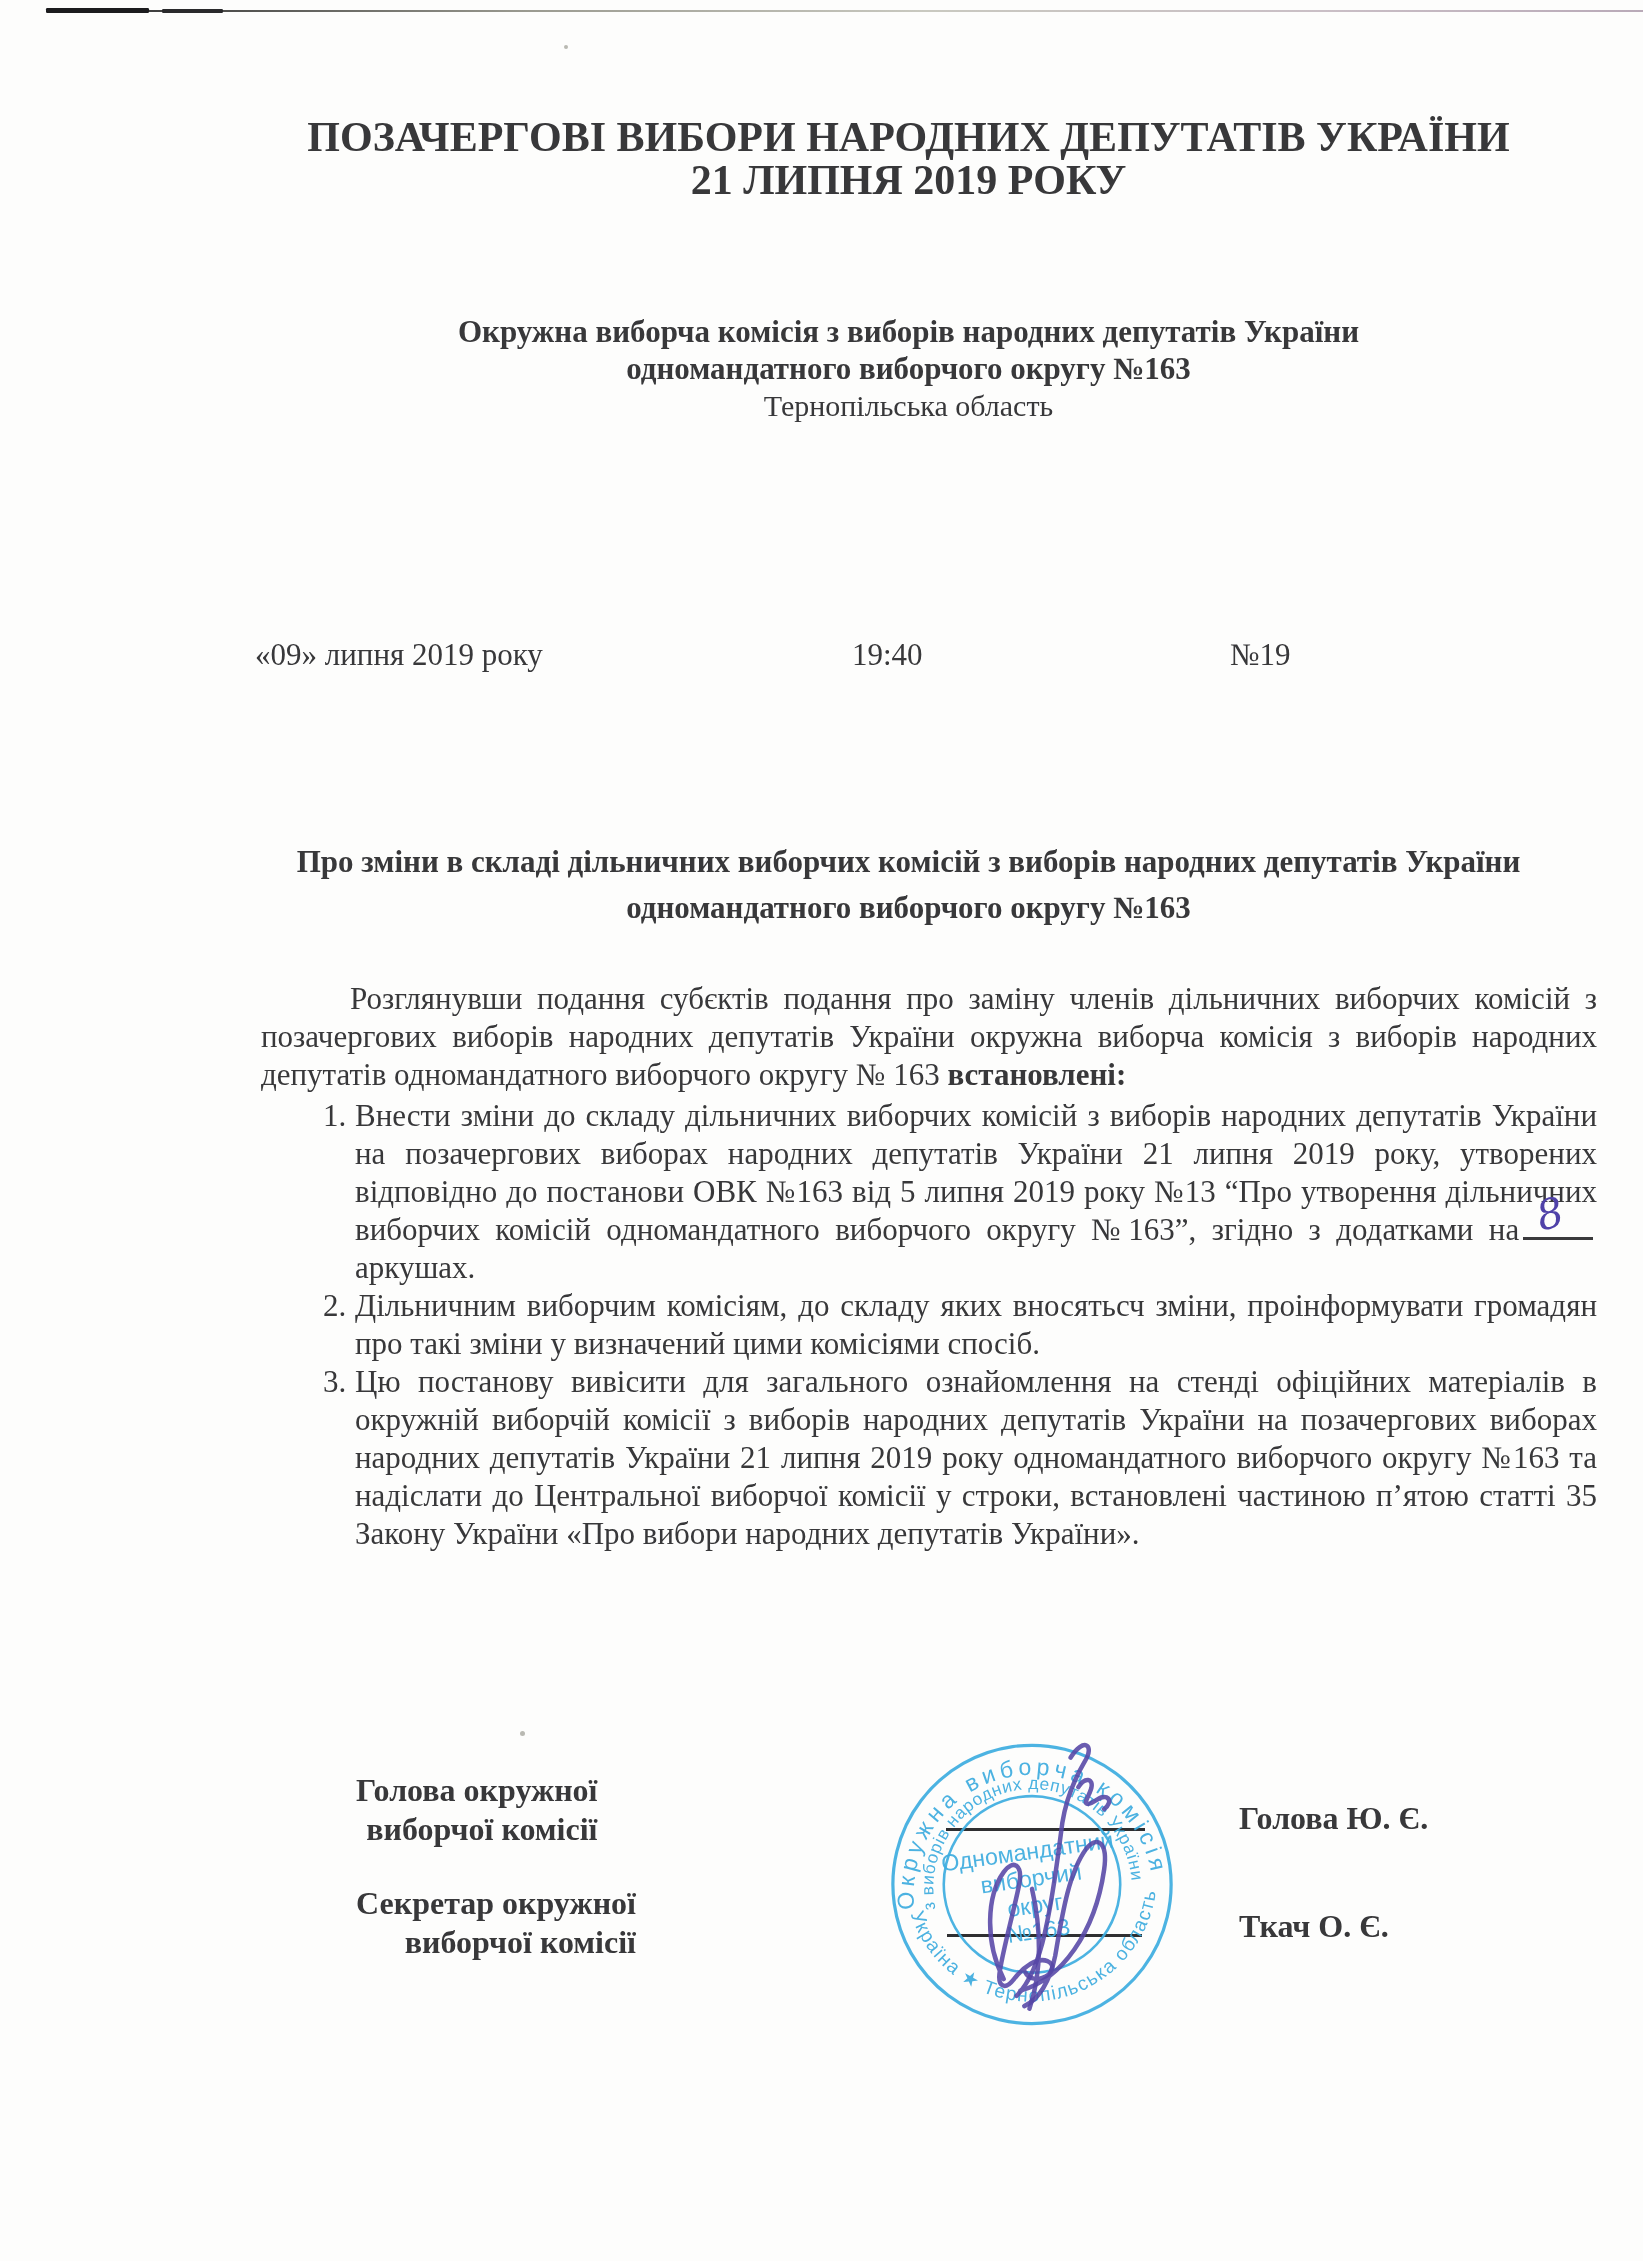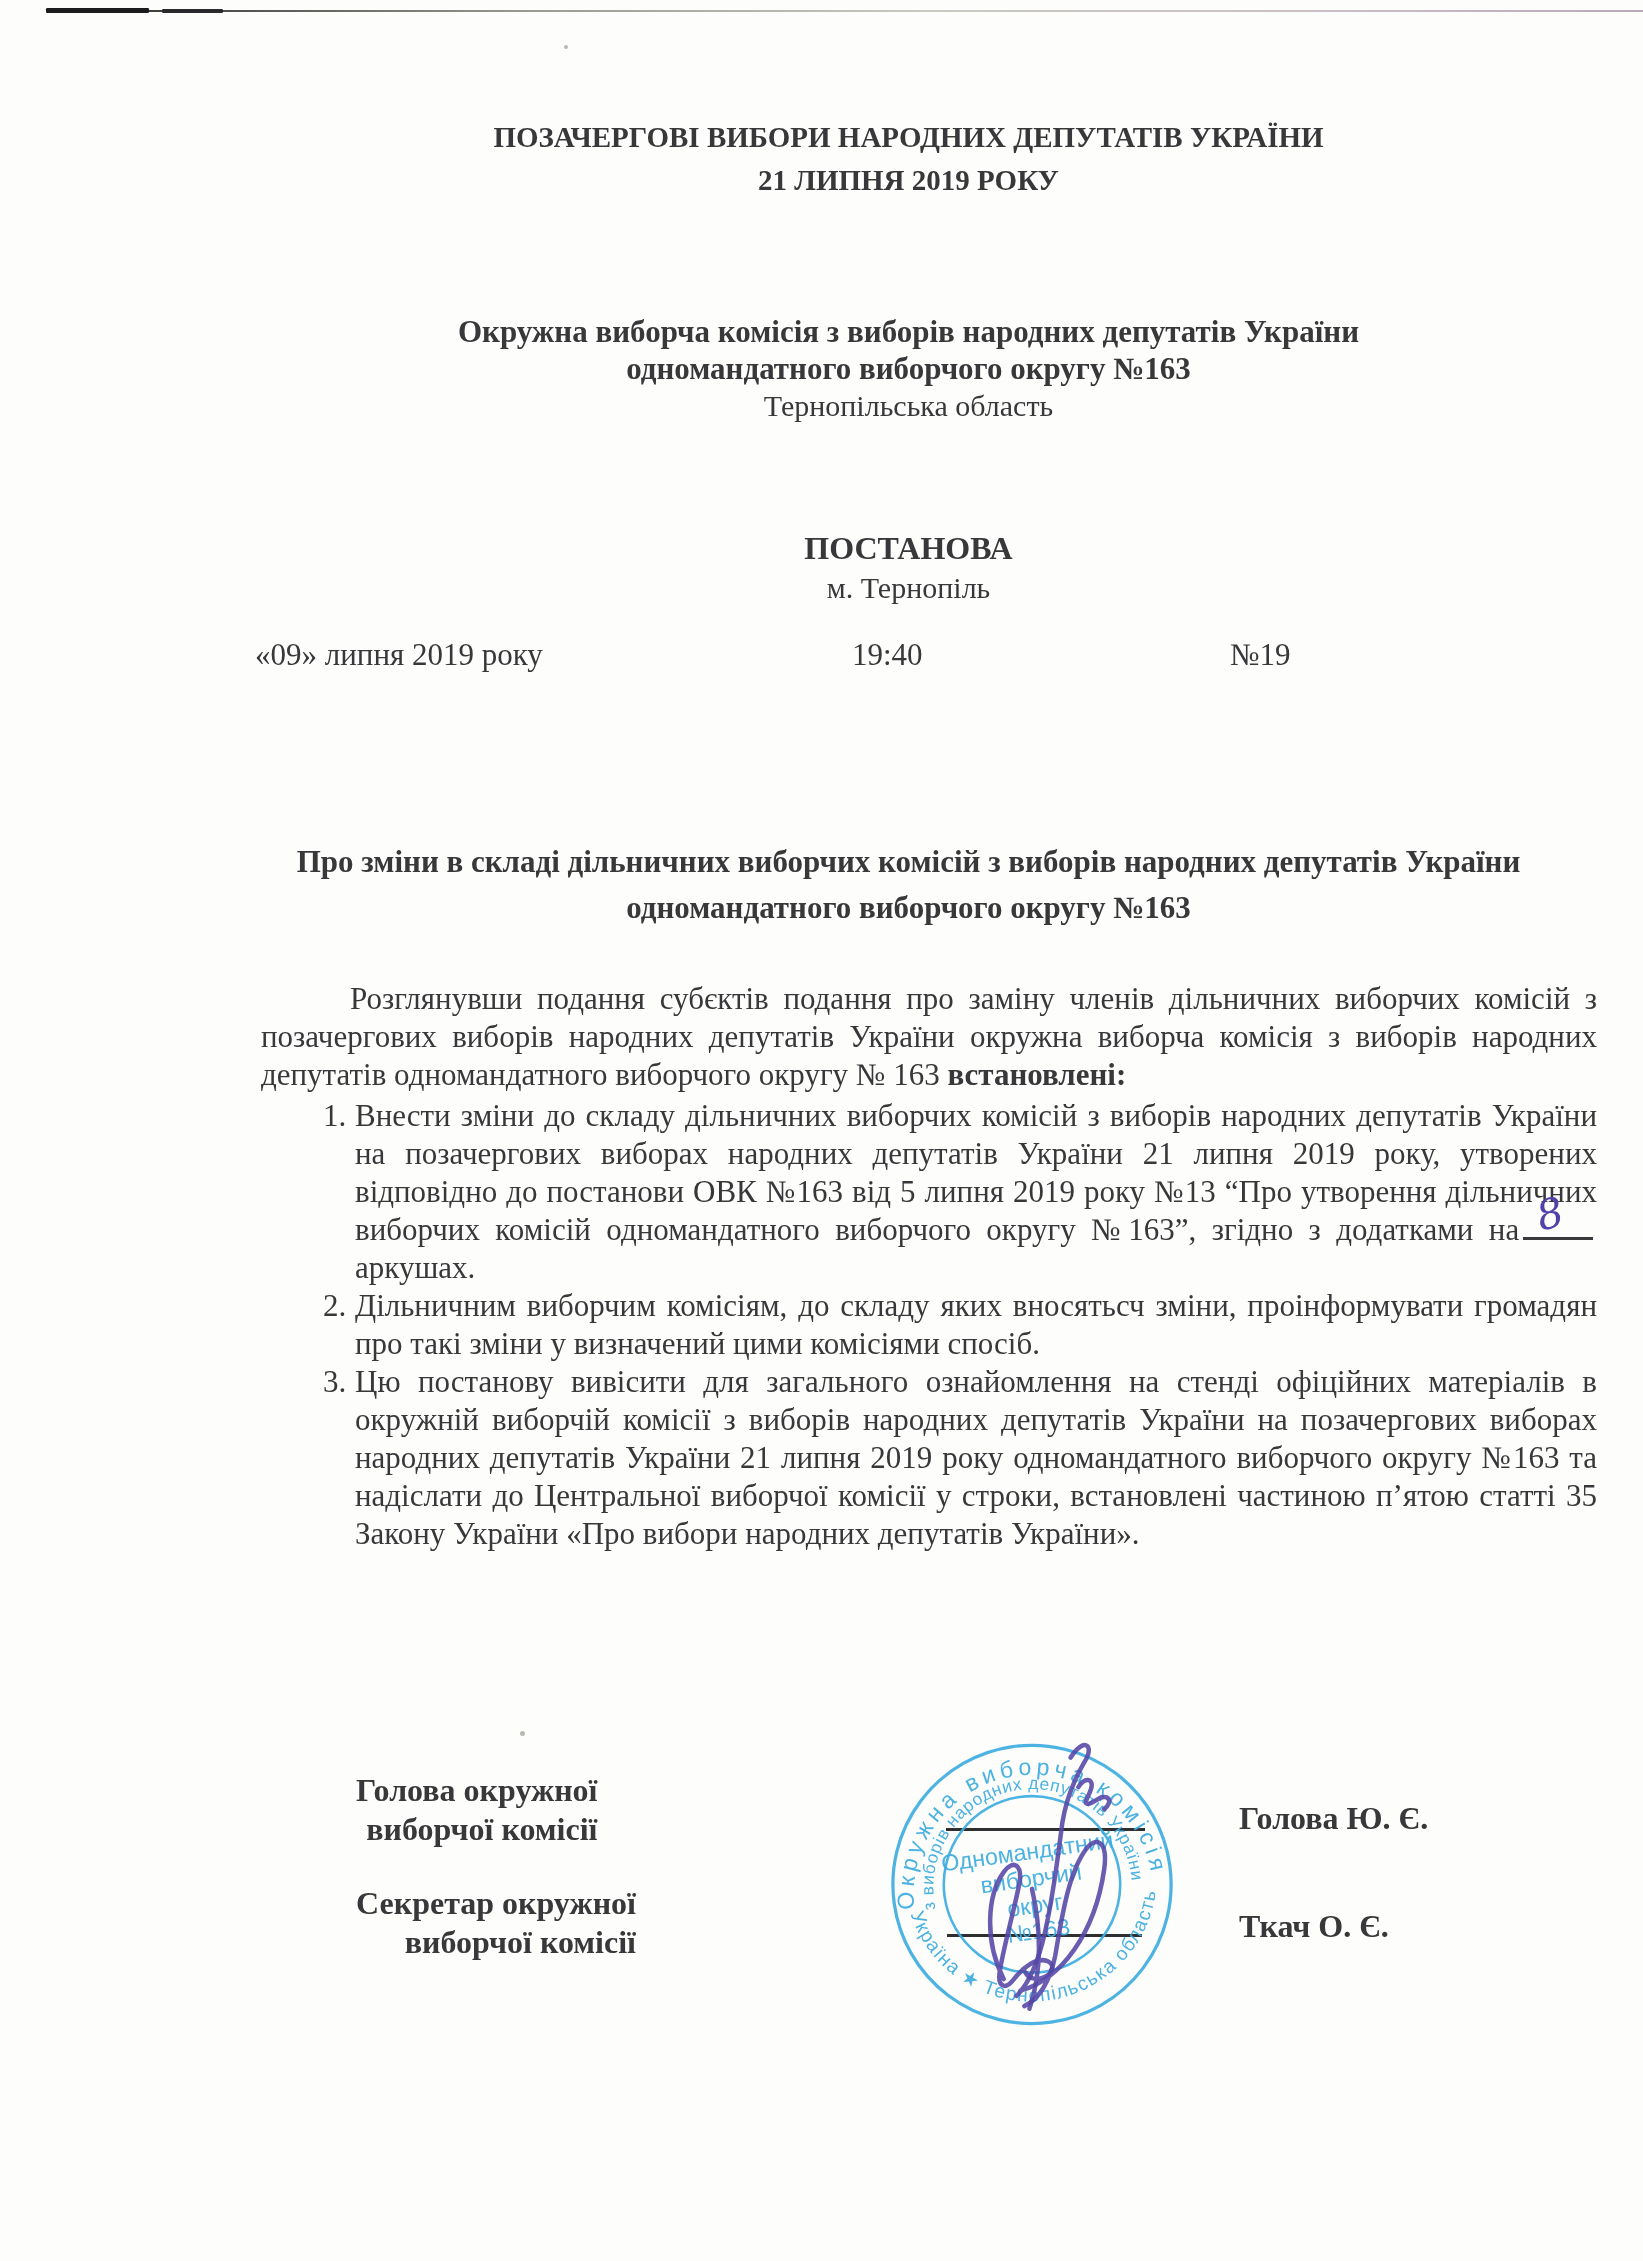--- a/index.html
+++ b/index.html
@@ -16,21 +16,21 @@
     position:absolute; left:46px; top:10.3px; width:1597px; height:1.9px;
     background:linear-gradient(to right,#2c2c2e 0%,#4a4a48 10%,#9a9a90 30%,#c9c9c0 55%,#cabfc6 80%,#b9aab8 100%);
   }
   .scanline-blob1 { position:absolute; left:46px; top:7.7px; width:103px; height:5.8px; background:#1c1c1e; border-radius:1.3px; }
   .scanline-blob2 { position:absolute; left:162px; top:9px; width:61px; height:3.9px; background:#2a2a2c; border-radius:1.3px; }
   .speck { position:absolute; background:#b9b9b2; border-radius:50%; }
 
   .abs { position:absolute; }
   .centered { left:219px; width:1379px; text-align:center; }
 
-  .doc-title { top:116px; font-weight:bold; font-size:29px; line-height:43px; }
+  .doc-title { top:116px; font-weight:bold; font-size:42px; line-height:43px; }
   .commission { top:313px; font-size:30px; line-height:37px; }
   .commission .b { font-weight:bold; font-size:31px; }
   .act { top:529px; line-height:39px; font-size:30px; }
   .act .b { font-weight:bold; font-size:32px; }
 
   .meta { top:637px; font-size:31px; }
   .meta-date { left:255px; }
   .meta-time { left:852px; }
   .meta-number { left:1230px; }
 
@@ -92,24 +92,20 @@
     <div>ПОЗАЧЕРГОВІ ВИБОРИ НАРОДНИХ ДЕПУТАТІВ УКРАЇНИ</div>
     <div>21 ЛИПНЯ 2019 РОКУ</div>
   </div>
 
   <div class="abs centered commission">
     <div class="b">Окружна виборча комісія з виборів народних депутатів України</div>
     <div class="b">одномандатного виборчого округу №163</div>
     <div>Тернопільська область</div>
   </div>
 
-  <div class="abs centered act">
-    <div class="b">ПОСТАНОВА</div>
-    <div>м. Тернопіль</div>
-  </div>
 
   <div class="abs meta meta-date">«09» липня 2019 року</div>
   <div class="abs meta meta-time">19:40</div>
   <div class="abs meta meta-number">№19</div>
 
   <div class="abs centered subject">
     <div>Про зміни в складі дільничних виборчих комісій з виборів народних депутатів України</div>
     <div>одномандатного виборчого округу №163</div>
   </div>
 

